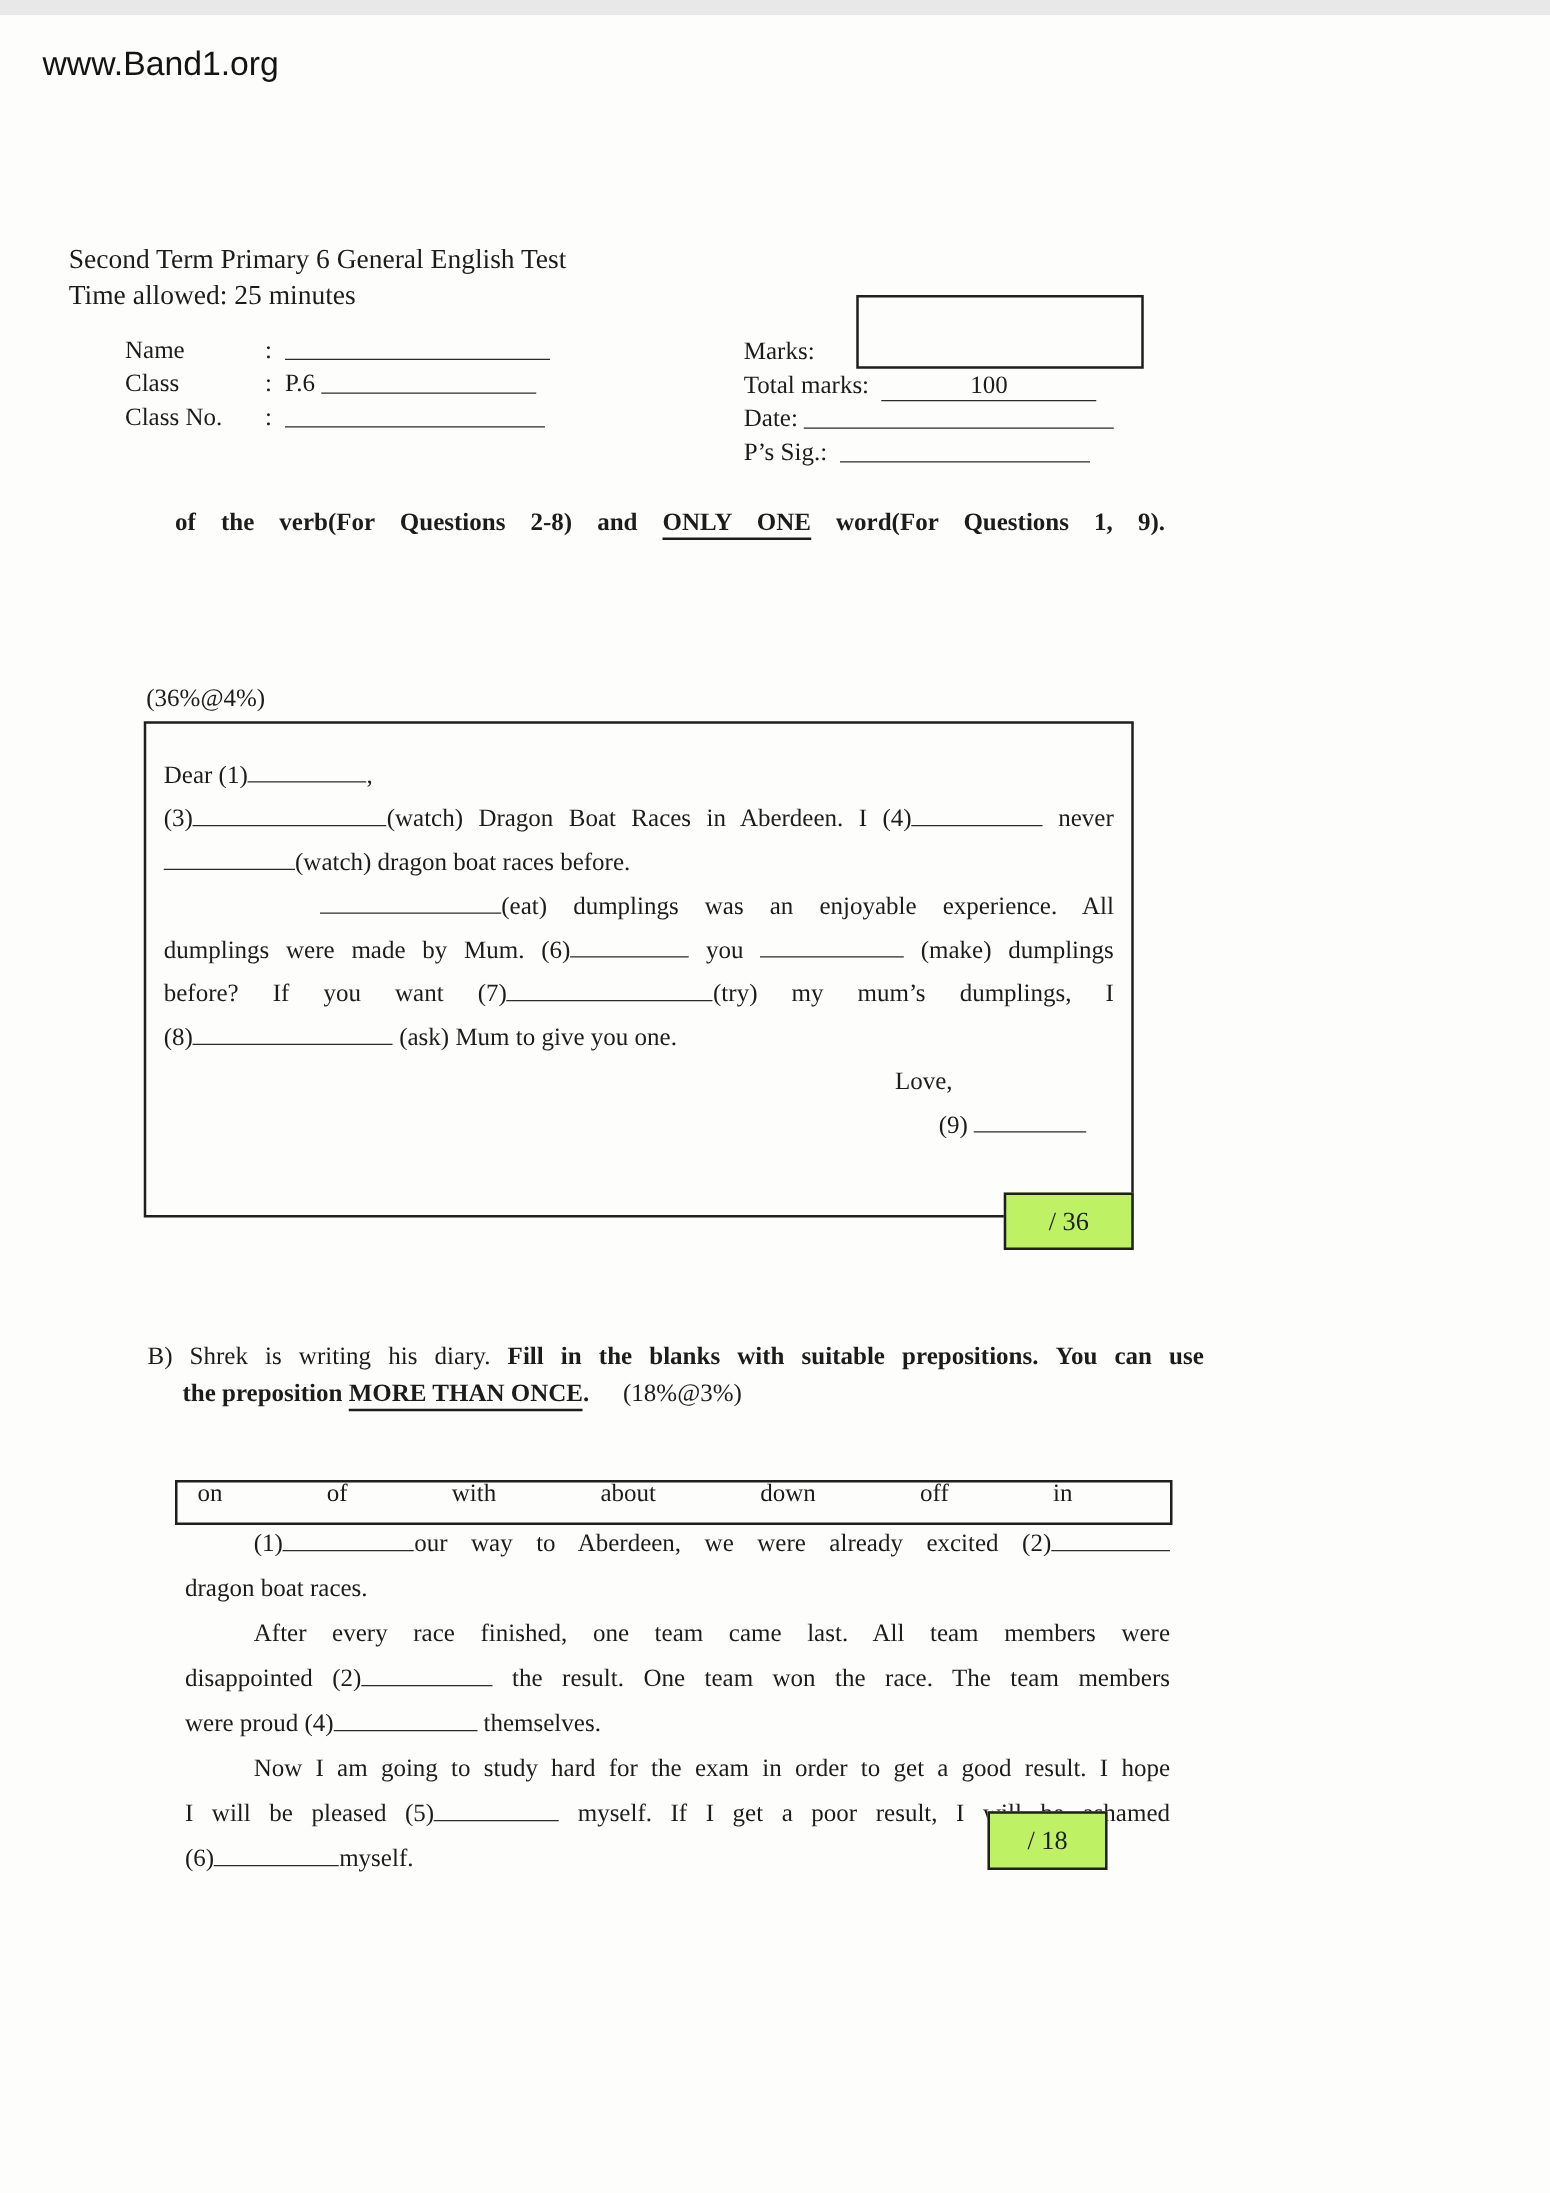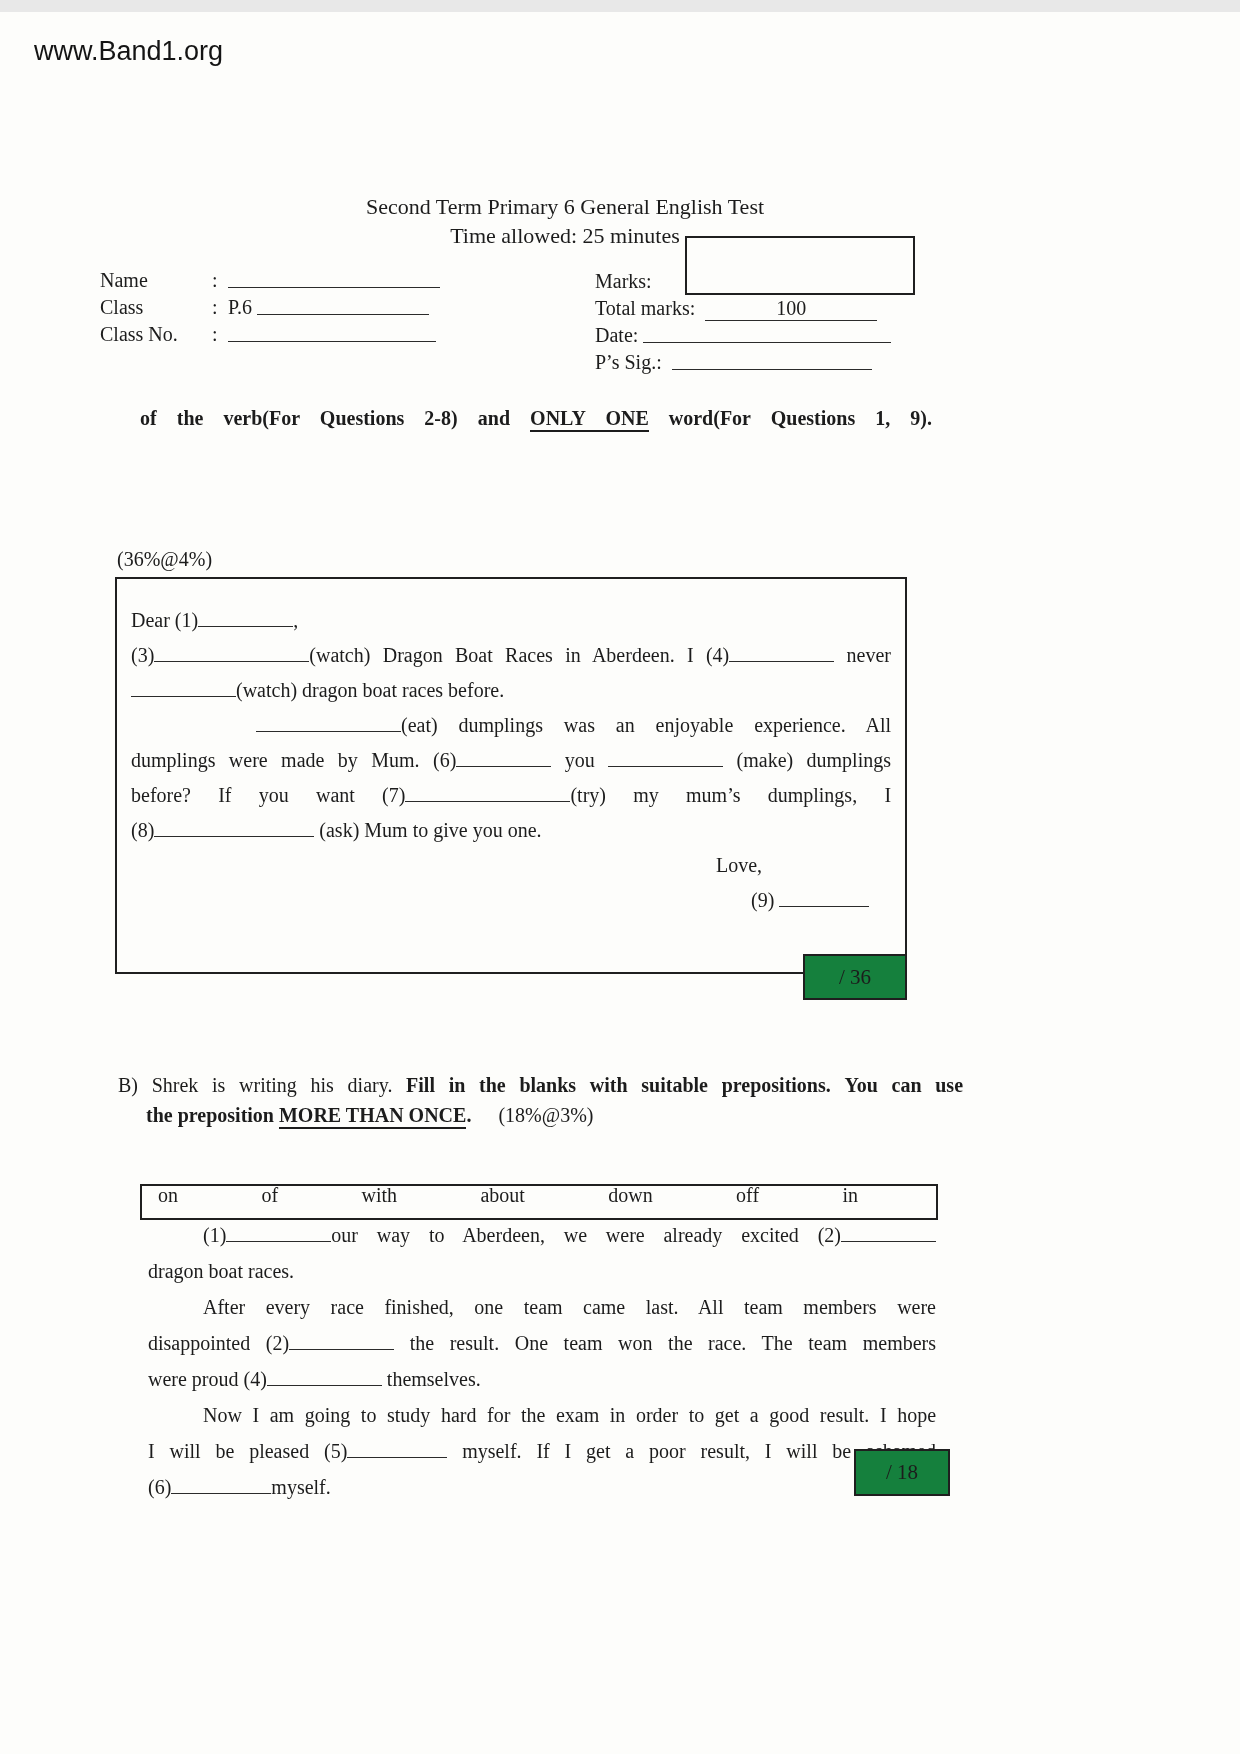--- a/index.html
+++ b/index.html
@@ -3,21 +3,21 @@
 <meta charset="utf-8">
 <style>
   html,body { margin:0; padding:0; background:#e8e8e8; }
   .page {
     position:relative; width:1240px; height:1754px; margin:12px auto;
     background:#fdfdfb; color:#1c1c1c; overflow:hidden;
     font-family:"Liberation Serif", serif;
   }
   .abs { position:absolute; }
   .watermark { left:34px; top:24px; font-family:"Liberation Sans", sans-serif; font-size:27px; color:#141414; }
-  .titleblock { left:55px; top:180px; width:1020px; text-align:center; font-size:22px; line-height:29px; }
+  .titleblock { left:55px; top:180px; width:1020px; text-align:left; font-size:22px; line-height:29px; }
   .marksbox { left:685px; top:224px; width:226px; height:55px; border:2px solid #1f1f1f; }
   .info-left { left:100px; top:257px; width:470px; font-size:20px; }
   .info-right { left:595px; top:258px; width:340px; font-size:20px; }
   .irow { display:flex; align-items:flex-start; height:27px; }
   .ilabel { display:inline-block; width:112px; }
   .icolon { display:inline-block; width:16px; }
   .blank { display:inline-block; height:18px; border-bottom:1.7px solid #2b2b2b; }
   .vblank { display:inline-block; border-bottom:1.7px solid #2b2b2b; text-align:center; }
   .introA { left:100px; top:392px; width:832px; font-size:20px; line-height:29px; }
   .introB { left:118px; top:1058px; width:845px; font-size:20px; line-height:30px; }
@@ -28,23 +28,23 @@
   .boxA {
     position:absolute; left:115px; top:565px; width:792px; height:397px;
     border:2px solid #1f1f1f; box-sizing:border-box;
     padding:24px 14px 0 14px; font-size:20px;
   }
   .bl { line-height:35px; }
   .ind55 { padding-left:55px; }
   .ind125 { padding-left:125px; }
   .love { padding-left:585px; }
   .sig9 { padding-left:620px; }
-  .score { position:absolute; background:#15803d; border:2px solid #1f1f1f; text-align:center; font-size:21px; box-sizing:border-box; }
+  .score { position:absolute; background:#bef264; border:2px solid #1f1f1f; text-align:center; font-size:21px; box-sizing:border-box; }
   .scoreA { right:-2px; bottom:-28px; width:104px; height:46px; line-height:42px; }
-  .scoreB { left:854px; top:1437px; width:96px; height:47px; line-height:43px;text-align:center; }
+  .scoreB { left:790px; top:1437px; width:96px; height:47px; line-height:43px;text-align:center; }
   .wordbank {
     left:140px; top:1172px; width:798px; height:36px;
     border:2px solid #1f1f1f; box-sizing:border-box;
     display:flex; justify-content:space-between; align-items:center;
     padding:0 78px 14px 16px; font-size:20px;
   }
   .diary { left:148px; top:1205px; width:788px; font-size:20px; }
   .dl { line-height:36px; }
 </style>
 </head>

